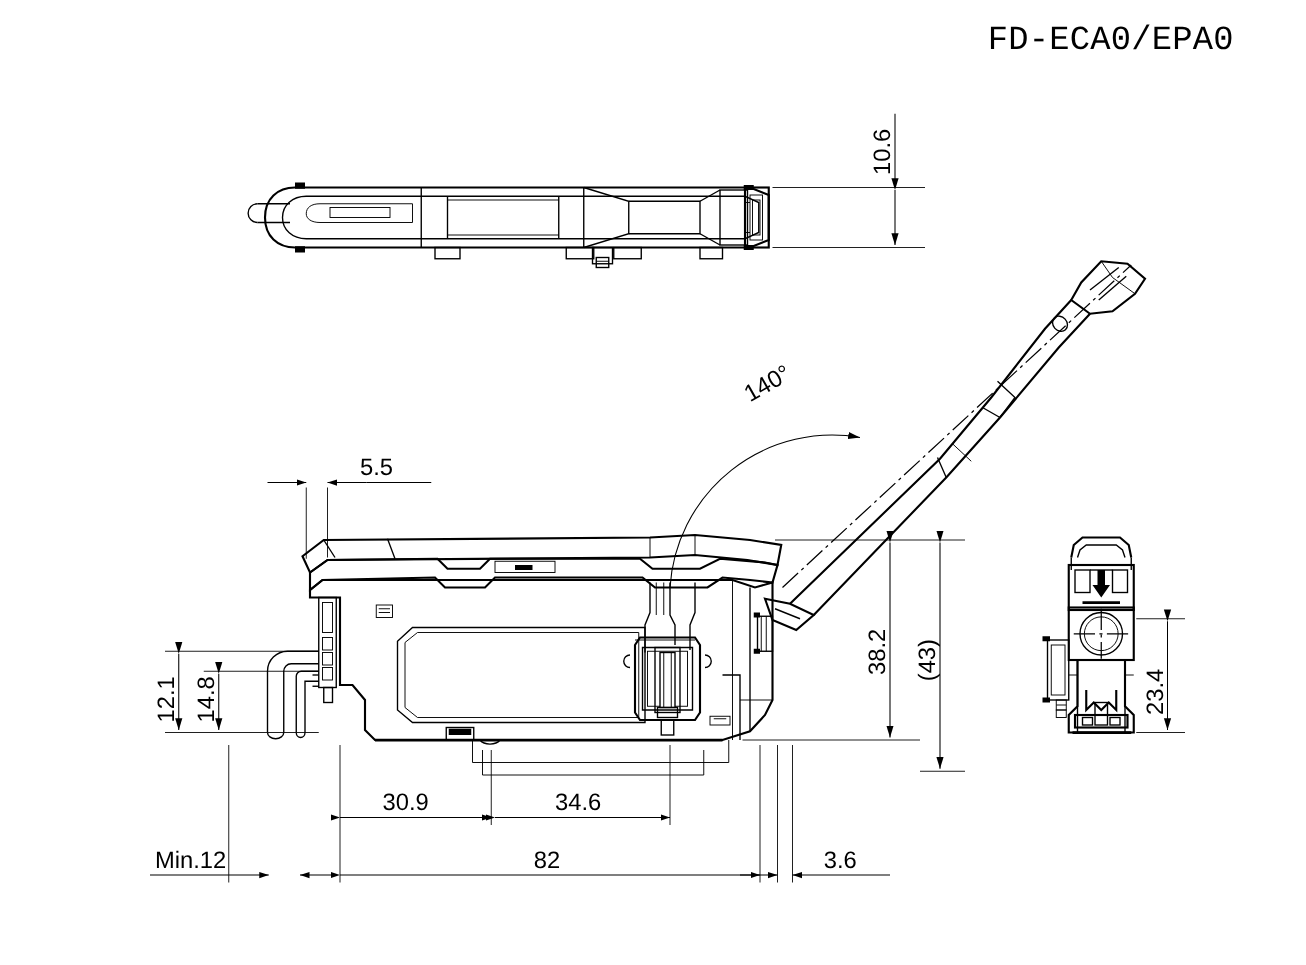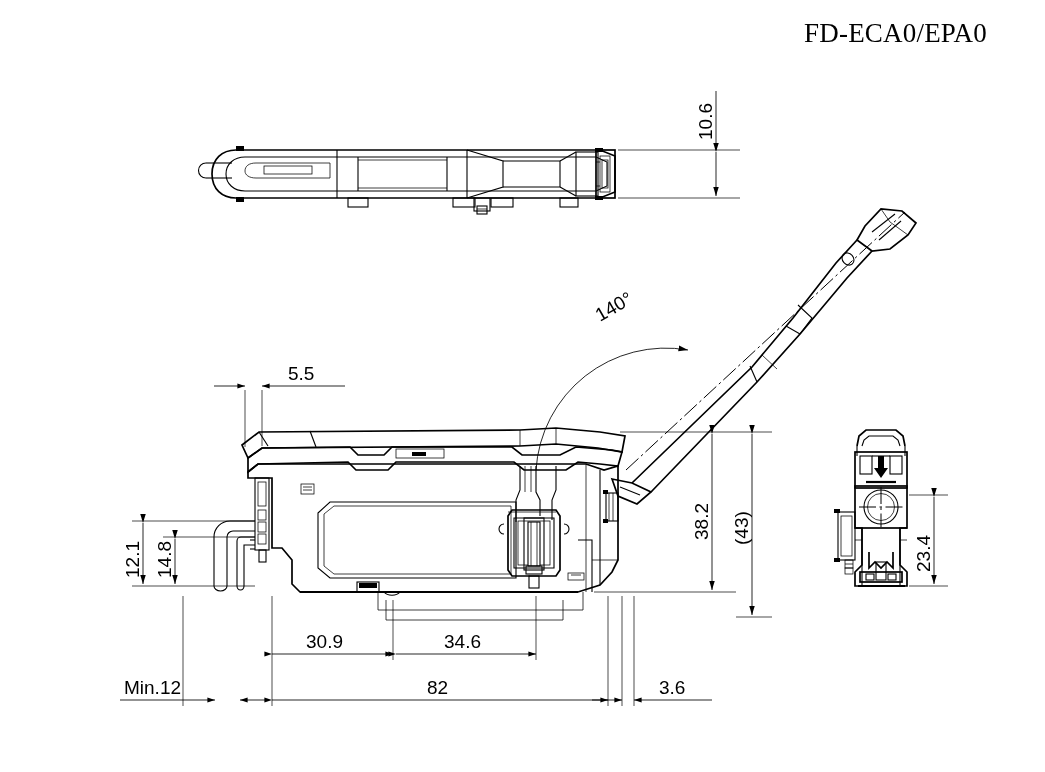--- a/index.html
+++ b/index.html
@@ -20,21 +20,21 @@
     overflow: hidden;
   }
   #drawing-title {
     position: absolute;
     right: 58px;
     top: 18px;
     font-size: 27px;
     letter-spacing: 0.2px;
     color: #000000;
     white-space: nowrap;
-    font-family: Liberation Serif, serif;
+    font-family: Liberation Mono, monospace;
   }
   svg#cad {
     position: absolute;
     left: 0;
     top: 0;
     width: 1045px;
     height: 772px;
     display: block;
   }
   .ln      { fill: none; stroke: #000; stroke-width: 1.1; }

